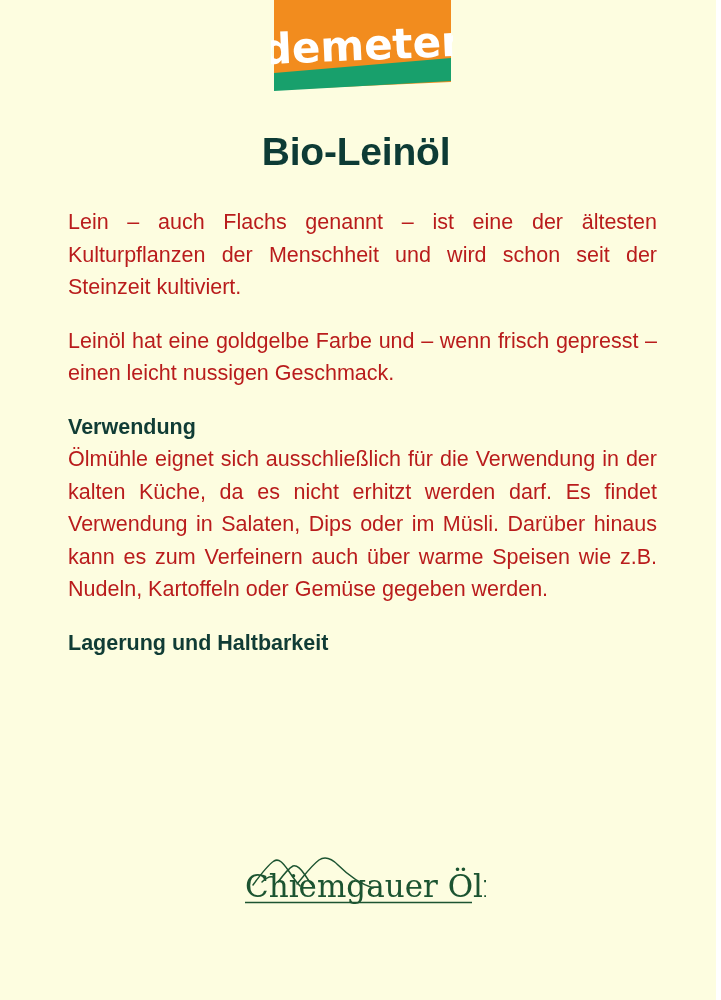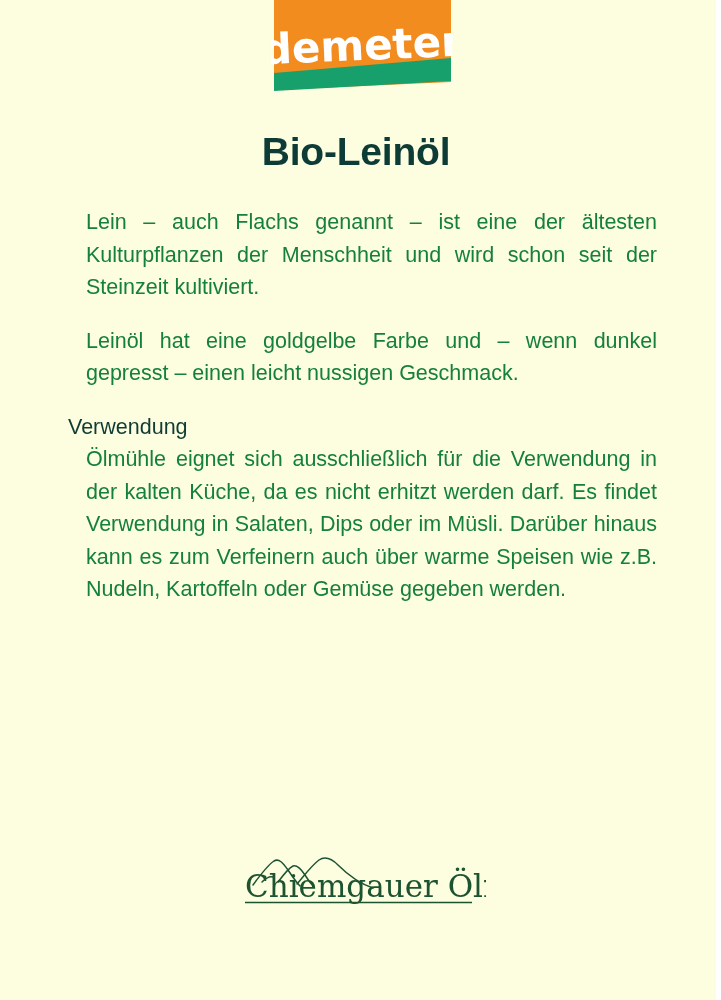--- a/index.html
+++ b/index.html
@@ -52,32 +52,32 @@
   
   .content {
     position: absolute;
     left: 68px;
     top: 206px;
     width: 589px;
   }
   .para {
     font-size: 21.5px;
     line-height: 32.5px;
-    color: #15803d;
+    color: #b91c1c;
     text-align: justify;
     text-justify: inter-word;
-    margin: 0 0 21px 18px;
+    margin: 0 0 21px 0;
   }
   .para.tight {
     margin-bottom: 0;
   }
   .section-heading {
     font-size: 21.5px;
     line-height: 32.5px;
-    font-weight: normal;
+    font-weight: bold;
     color: #103c35;
     margin: 0;
     text-align: left;
   }
   .section-block {
     margin-bottom: 21px;
   }
   .section-block:last-child {
     margin-bottom: 0;
   }
@@ -121,28 +121,29 @@
       <text x="91" y="66" text-anchor="middle" font-family="DejaVu Sans, sans-serif" font-size="42" font-weight="bold" fill="#FFFFFF" transform="rotate(-2.5 91 58)">demeter</text>
     </svg>
   </div>
 
   <div class="product-title">Bio-Leinöl</div>
 
   <div class="content">
 
     <p class="para">Lein – auch Flachs genannt – ist eine der ältesten Kulturpflanzen der Menschheit und wird schon seit der Steinzeit kultiviert.</p>
 
-    <p class="para">Leinöl hat eine goldgelbe Farbe und – wenn dunkel gepresst – einen leicht nussigen Geschmack.</p>
+    <p class="para">Leinöl hat eine goldgelbe Farbe und – wenn frisch gepresst – einen leicht nussigen Geschmack.</p>
 
     <div class="section-block">
       <p class="section-heading">Verwendung</p>
       <p class="para tight">Ölmühle eignet sich ausschließlich für die Verwendung in der kalten Küche, da es nicht erhitzt werden darf. Es findet Verwendung in Salaten, Dips oder im Müsli. Darüber hinaus kann es zum Verfeinern auch über warme Speisen wie z.B. Nudeln, Kartoffeln oder Gemüse gegeben werden.</p>
     </div>
 
     <div class="section-block">
+      <p class="section-heading">Lagerung und Haltbarkeit</p>
     </div>
 
   </div>
 
   <div class="footer">
 
     <svg class="mill-logo" viewBox="0 0 255 60" xmlns="http://www.w3.org/2000/svg">
 
       <g fill="none" stroke="#1C5431" stroke-width="1.5" stroke-linecap="round" stroke-linejoin="round">
         <path d="M22,33 C30,22 37,13 43,9 C48,6 52,11 57,18 C61,24 65,30 69,34"></path>

